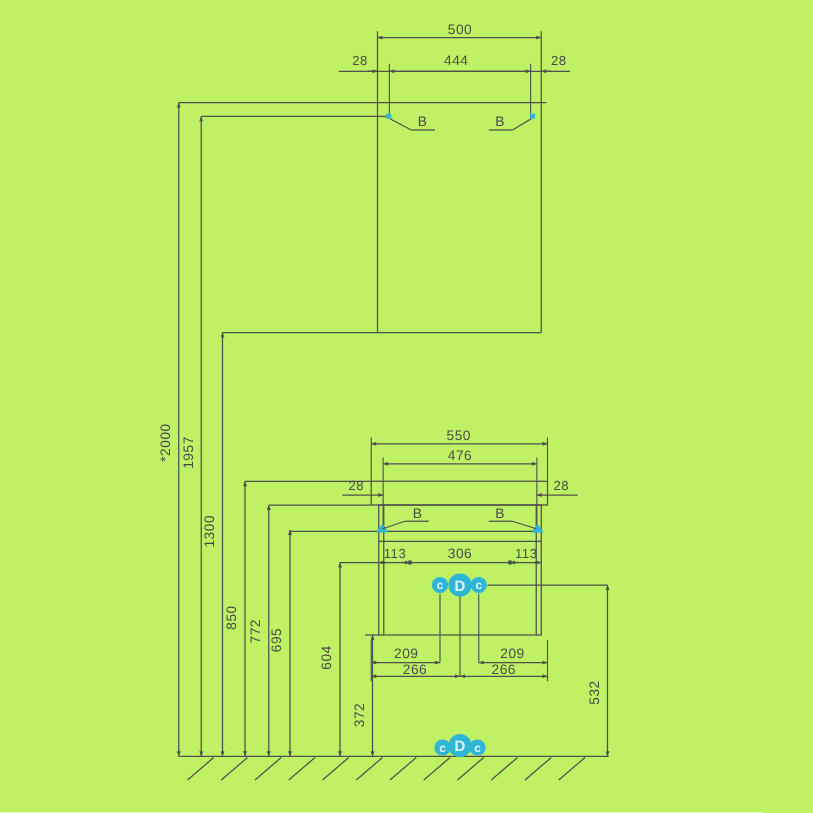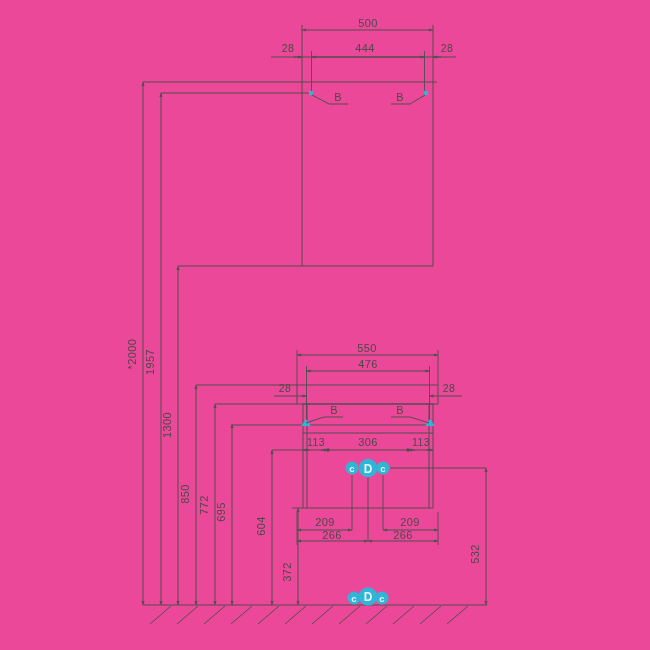--- a/index.html
+++ b/index.html
@@ -1,16 +1,16 @@
 <!DOCTYPE html>
 <html><head>
 <meta charset="utf-8">
 <style>
   html,body{margin:0;padding:0;background:#ffffff;}
-  .stage{position:relative;width:650px;height:650px;background:#ec4899;overflow:hidden;}
+  .stage{position:relative;width:650px;height:650px;background:#bef264;overflow:hidden;}
   svg{position:absolute;left:0;top:0;}
   text{
     font-family:"Liberation Sans", sans-serif;
     font-size:11px;
     fill:#4a4a4a;
     letter-spacing:.4px;
   }
   text.small{font-size:10.5px;}
   text.marker-letter{fill:#e3f6fa;letter-spacing:0;font-size:9.5px;font-weight:bold;}
   text.marker-letter.big{font-size:12px;}

